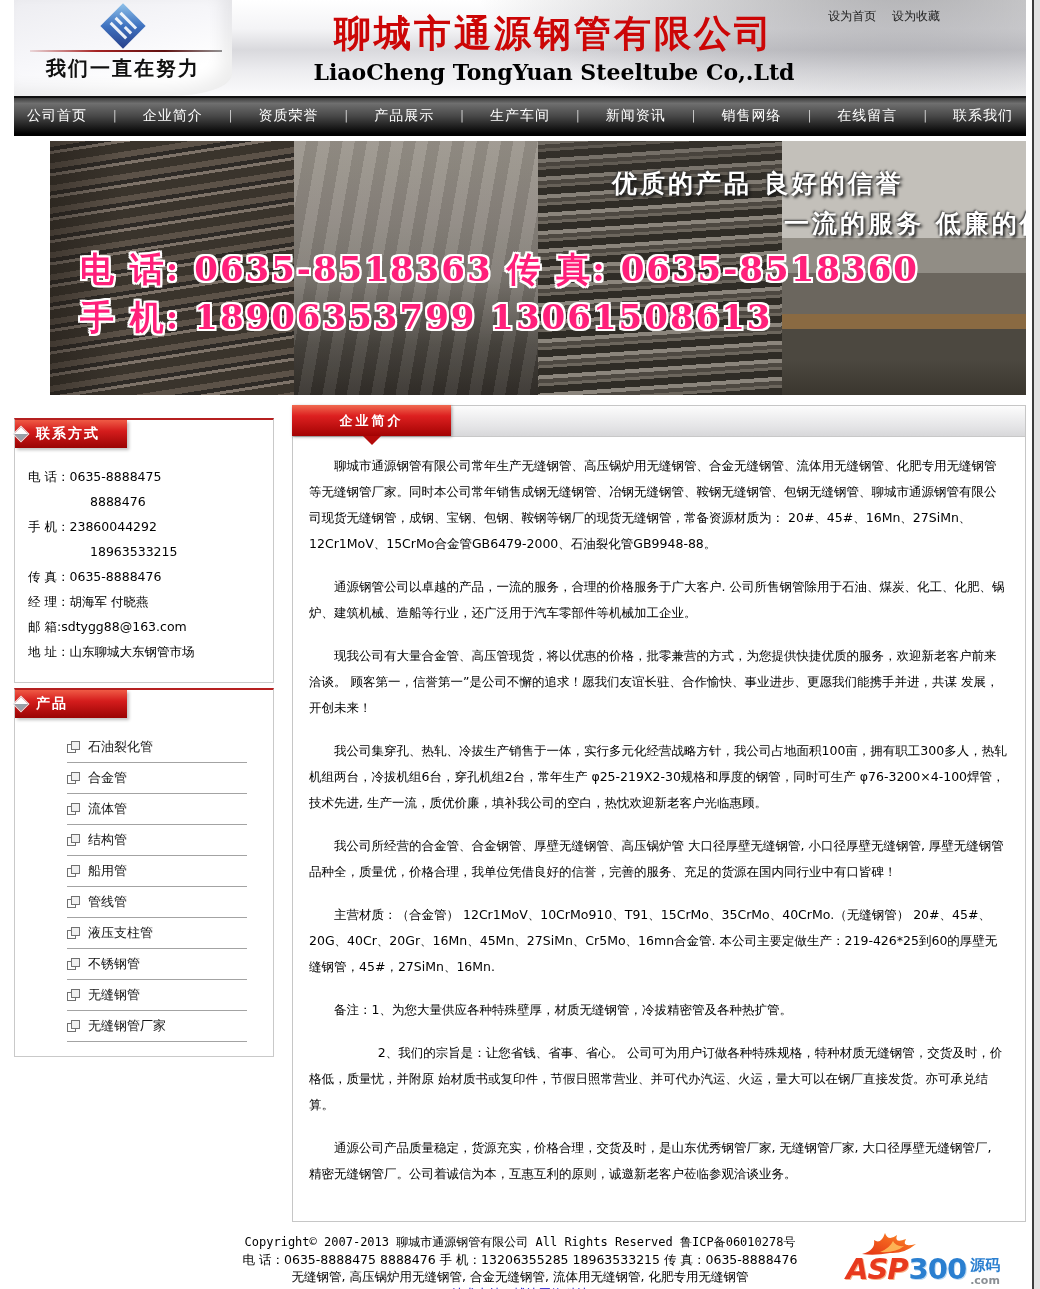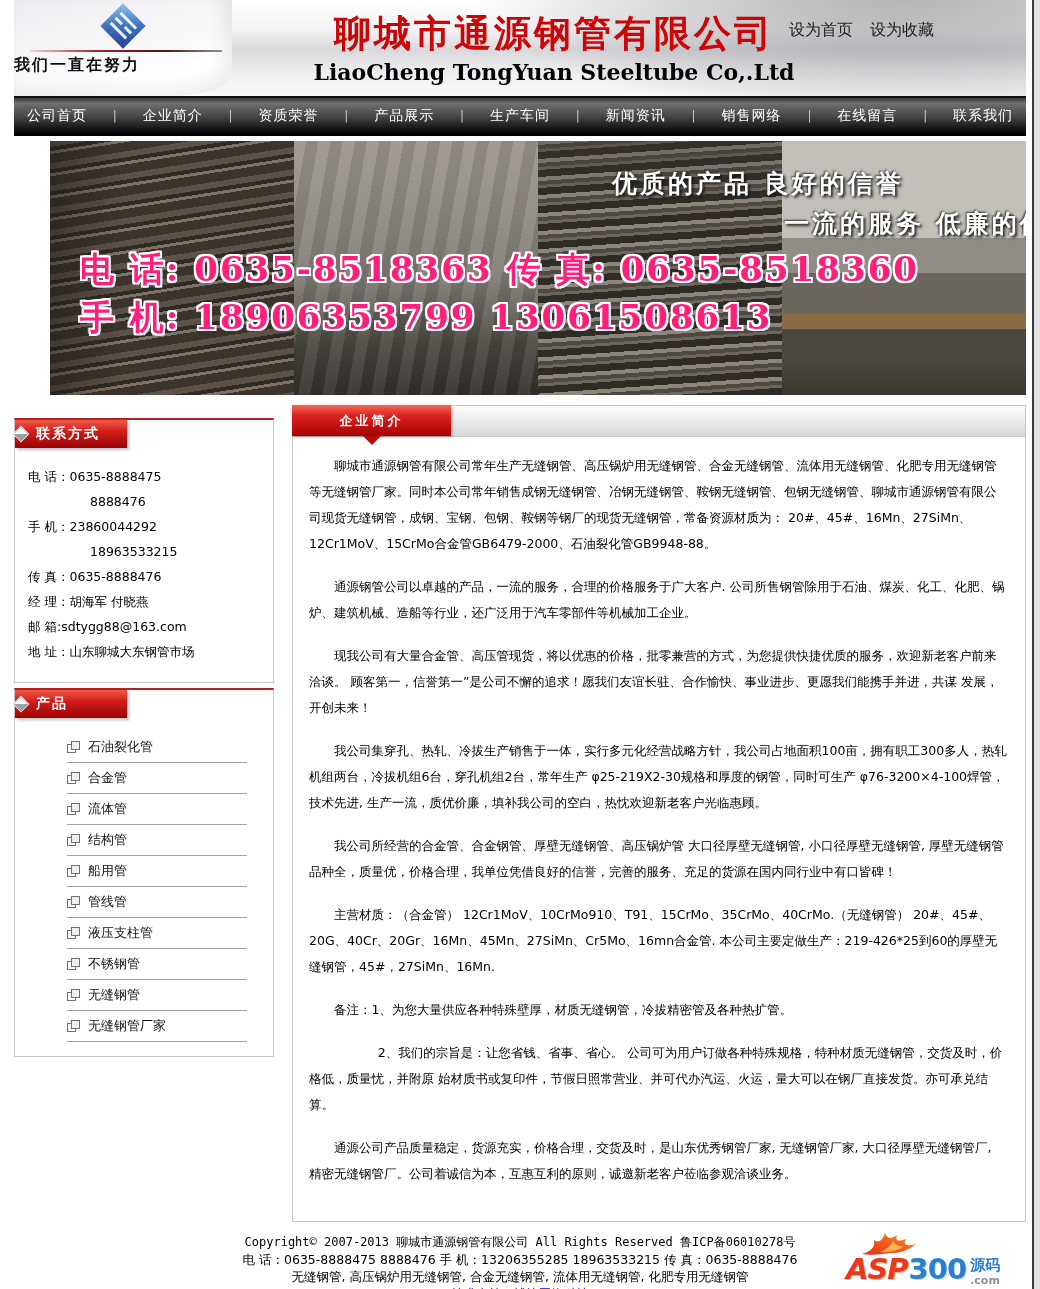--- a/index.html
+++ b/index.html
@@ -17,23 +17,23 @@
   .header{position:relative;height:96px;
     background:
       radial-gradient(ellipse 700px 260px at 88% -30%, rgba(80,80,86,.5), rgba(200,200,205,0) 62%),
       linear-gradient(180deg,#ffffff 0%,#f4f4f6 30%,#d9d9dd 52%,#ededf0 74%,#fbfbfc 100%);}
   .logo-area{position:absolute;left:0;top:0;width:218px;height:96px;
     background:linear-gradient(165deg,#ededf1 0%,#f7f7fa 45%,#ffffff 75%);
     border-bottom-right-radius:60px 22px;box-shadow:inset -10px -8px 16px rgba(0,0,0,.07);}
   .logo-diamond{position:absolute;left:86px;top:3px;}
   .logo-line{position:absolute;left:16px;top:50px;width:192px;height:2px;
     background:linear-gradient(90deg,rgba(170,40,40,.15),#a52222 35%,#5e0f0f 70%,rgba(20,20,20,.45));}
-  .logo-slogan{position:absolute;left:0;top:55px;width:218px;
-    font-size:16px;font-weight:bold;color:#101010;letter-spacing:2px;}
-  .top-links{position:absolute;top:8px;right:92px;font-size:16px;color:#1d1d1d;margin-top:12px;}
+  .logo-slogan{position:absolute;left:0;top:55px;width:218px;text-align:center;
+    font-size:20px;font-weight:bold;color:#101010;letter-spacing:2px;}
+  .top-links{position:absolute;top:8px;right:86px;font-size:12px;color:#1d1d1d;}
   .top-links a{margin-left:12px;cursor:pointer;}
   .names{position:absolute;left:278px;top:9px;width:524px;text-align:center;}
   .company-cn{font-family:"DejaVu Serif",serif;font-size:37px;font-weight:bold;
     color:#cc0606;letter-spacing:3px;line-height:48px;white-space:nowrap;}
   .company-en{font-family:"DejaVu Serif",serif;font-size:22px;font-weight:bold;
     color:#000;line-height:30px;white-space:nowrap;}
 
   
   .nav{height:36px;border-top:2px solid #101010;border-bottom:2px solid #000;
     background:linear-gradient(180deg,#3c3c3c 0,#6f6f6f 15%,#484848 50%,#161616 85%,#000 100%);

